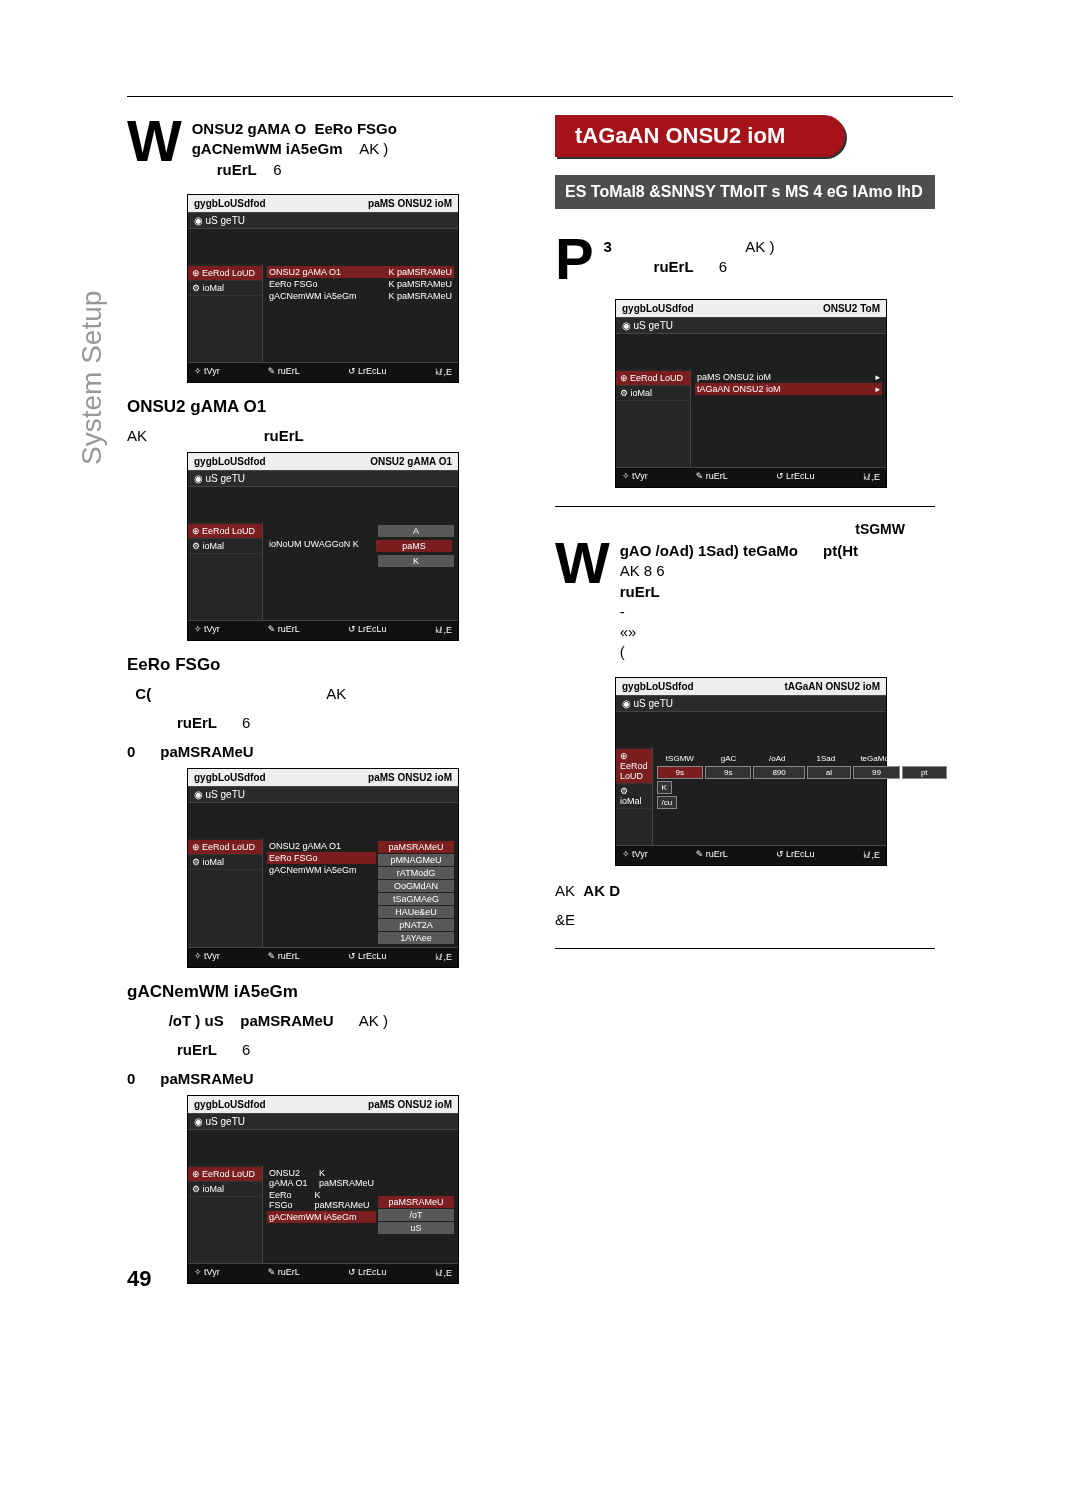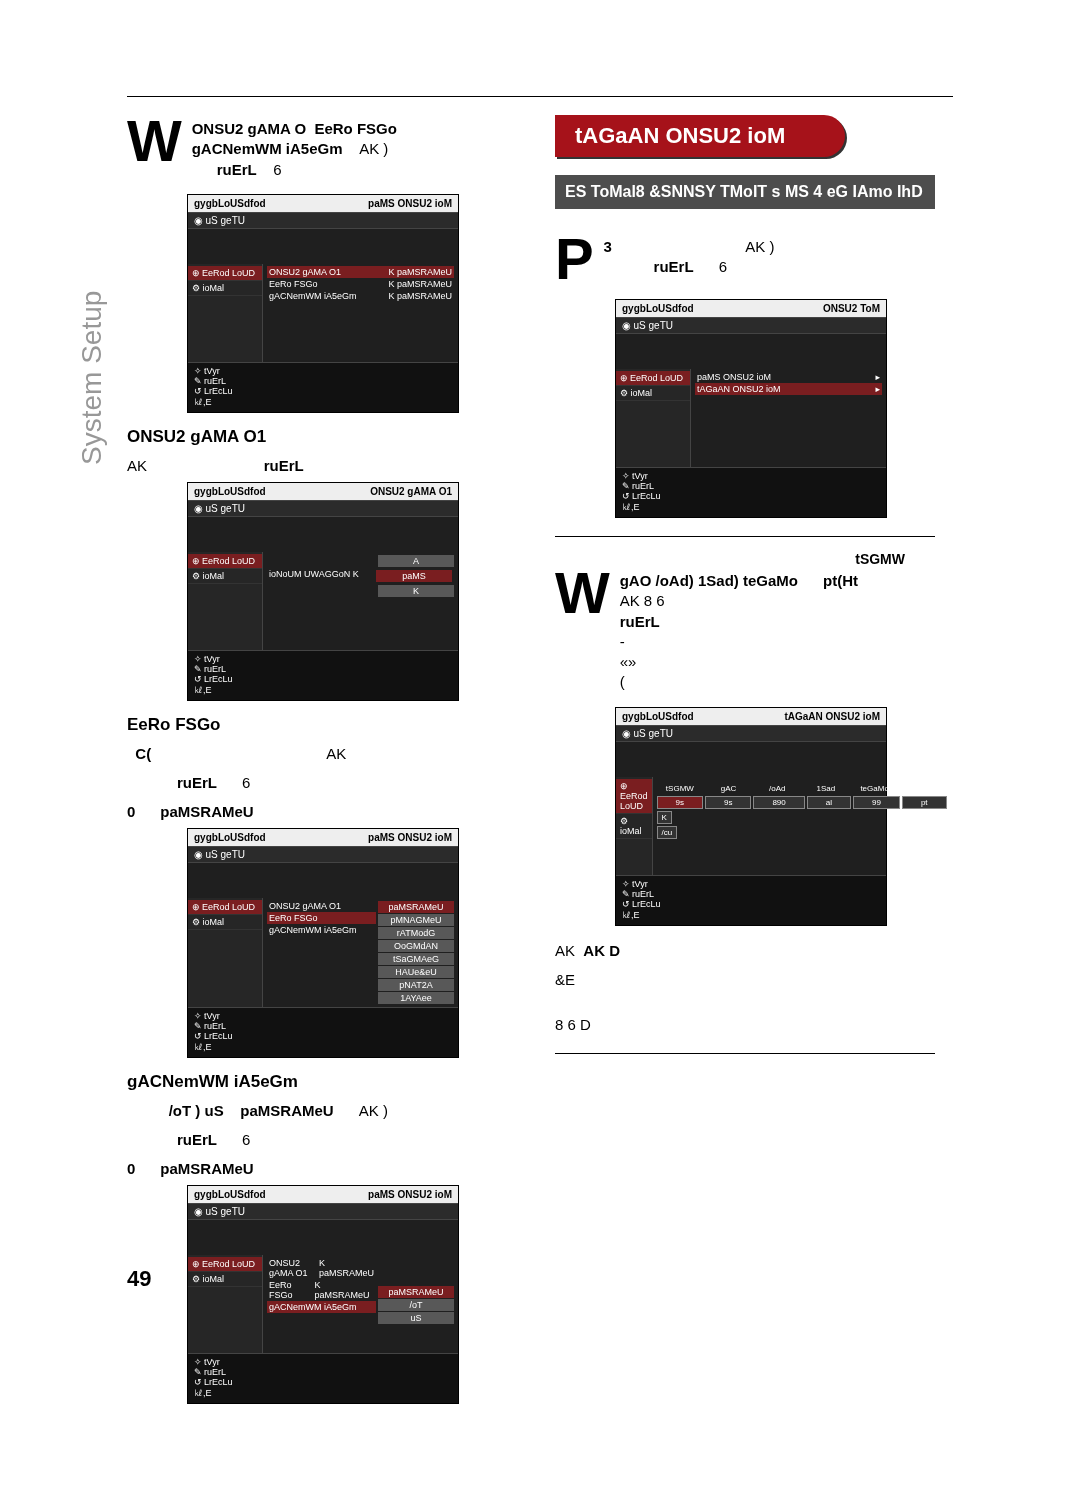--- a/index.html
+++ b/index.html
@@ -122,21 +122,20 @@
     font-size: 9px;
     min-width: 64px;
   }
   .ss-footer {
     display: flex;
     justify-content: space-between;
     background: #111;
     padding: 3px 6px;
     border-top: 1px solid #444;
     font-size: 9px;
-    flex-direction: column;
   }
   .subhead {
     font-weight: bold;
     font-size: 17px;
     margin-top: 12px;
     margin-bottom: 6px;
   }
   .body-line {
     font-size: 15px;
     line-height: 1.4;
@@ -497,16 +496,15 @@
       <div class="ss-footer">
         <span>✧ tVyr</span>
         <span>✎ ruErL</span>
         <span>↺ LrEcLu</span>
         <span>㎘,E</span>
       </div>
     </div>
 
     <div class="body-line" style="margin-top:10px;"><span>AK&nbsp;&nbsp;</span><b><span>AK   D</span></b></div>
     <div class="body-line">        &amp;E</div>
-    <div class="body-line" style="margin-top:24px;">8 6  D</div>
     <hr class="thin-hr">
   </div>
 </div>
 
 </body></html>

